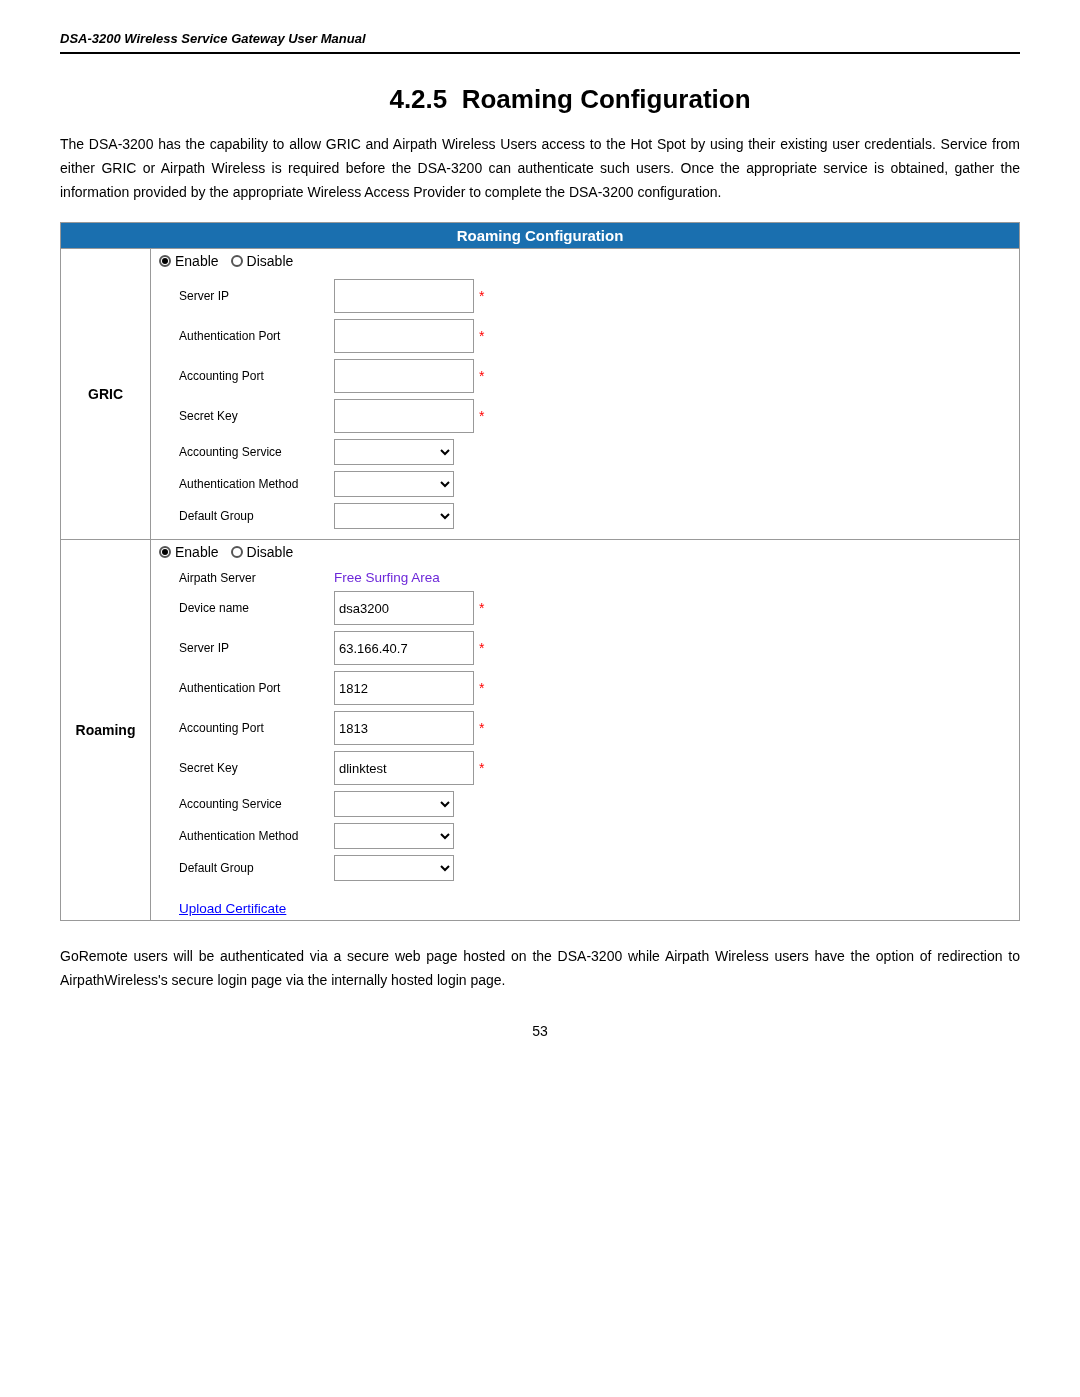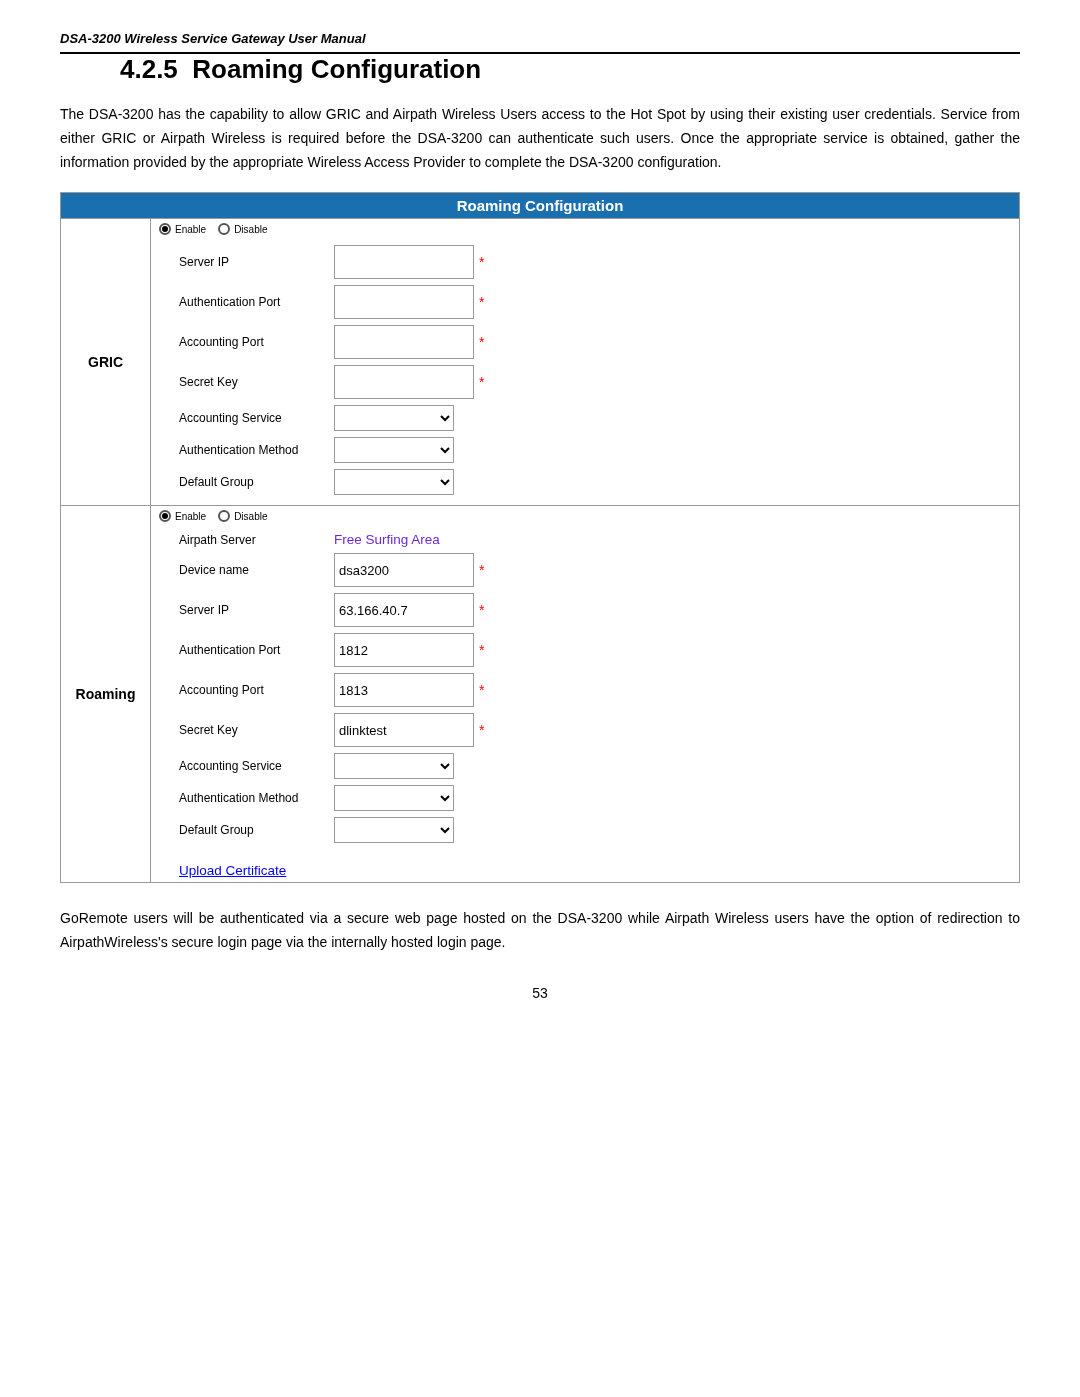--- a/index.html
+++ b/index.html
@@ -8,31 +8,33 @@
       font-size: 14px;
       background: #fff;
       color: #000;
       width: 1080px;
       min-height: 1397px;
       padding: 30px 60px 60px 60px;
     }
     .page-header {
       border-bottom: 2px solid #000;
       padding-bottom: 6px;
+      margin-bottom: 30px;
     }
     .page-header-text {
       font-style: italic;
       font-weight: bold;
       font-size: 13px;
     }
     .section-title {
       font-size: 26px;
       font-weight: bold;
       margin-bottom: 18px;
       margin-left: 60px;
+      text-align: center;
     }
     .section-title span {
       font-size: 26px;
       font-weight: bold;
     }
     .body-text {
       font-size: 14px;
       line-height: 1.7;
       text-align: justify;
       margin-bottom: 18px;
@@ -67,21 +69,21 @@
       padding: 10px 8px;
     }
     .section-content {
       padding: 10px 14px;
     }
     .enable-row {
       display: flex;
       align-items: center;
       gap: 12px;
       margin-bottom: 10px;
-      font-size: 10px;
+      font-size: 14px;
     }
     .radio-item {
       display: flex;
       align-items: center;
       gap: 4px;
     }
     .field-row {
       display: flex;
       align-items: center;
       margin-bottom: 6px;

